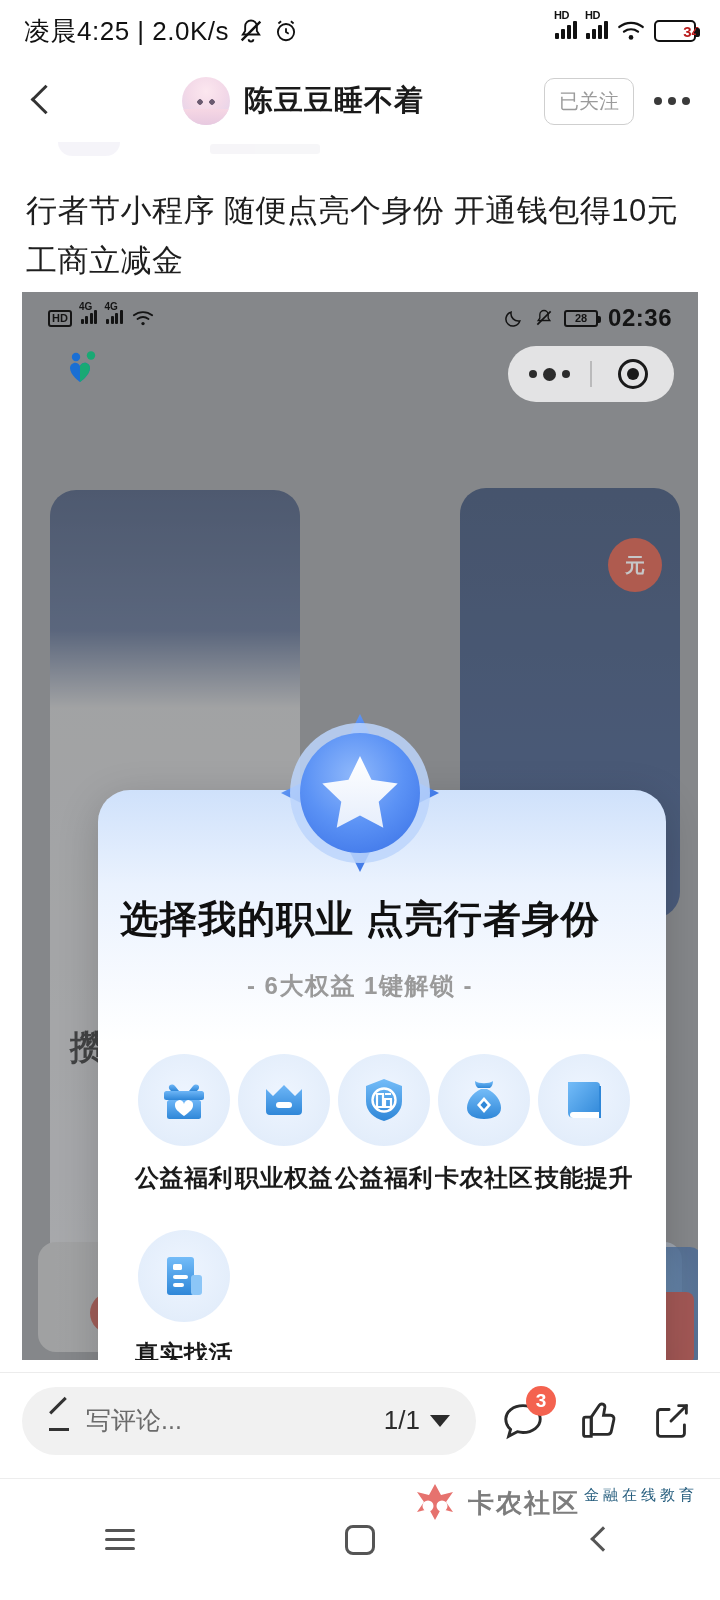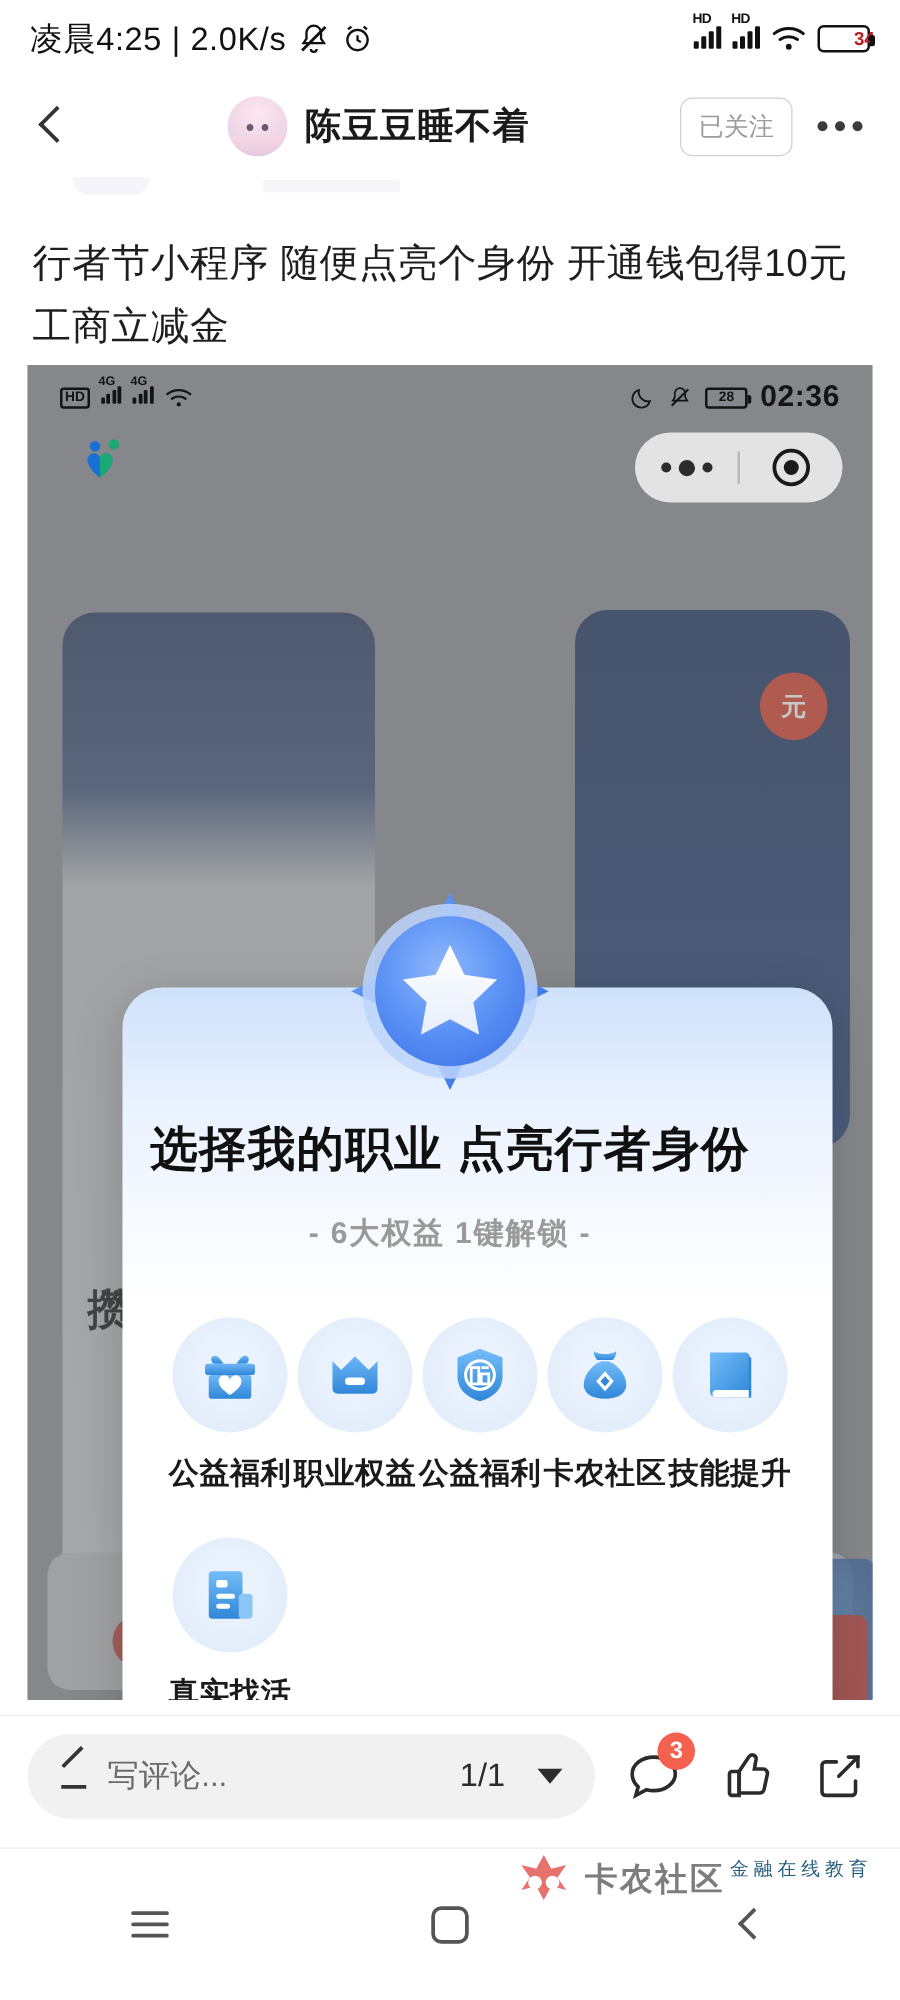--- a/index.html
+++ b/index.html
@@ -252,21 +252,21 @@
   }
   .pen { width: 26px; height: 26px; position: relative; }
   .pen::before {
     content:""; position:absolute; left:2px; top:4px; width: 22px; height: 2.5px;
     background:#333; transform: rotate(-45deg); transform-origin: left center;
   }
   .pen::after {
     content:""; position:absolute; left:1px; bottom:3px; width: 20px; height: 2.5px; background:#333;
   }
   .comment-ph { font-size: 25px; color: #6b6b6b; flex: 1; }
-  .page-ind { font-size: 26px; color: #2b2b2b; display:flex; align-items:center; gap:26px; cursor: pointer; }
+  .page-ind { font-size: 26px; color: #2b2b2b; display:flex; align-items:center; gap:10px; cursor: pointer; }
   .caret { width:0;height:0;border-left:10px solid transparent;border-right:10px solid transparent;border-top:12px solid #2b2b2b; }
   .act { width: 54px; height: 54px; position: relative; display:flex; align-items:center;justify-content:center; cursor:pointer; }
   .cbadge {
     position: absolute; right: -6px; top: -8px; min-width: 30px; height: 30px; padding: 0 7px;
     background: #f4624f; color:#fff; border-radius: 15px; font-size: 19px; font-weight: 700;
     display:flex; align-items:center; justify-content:center;
   }
 
   
   .watermark {

